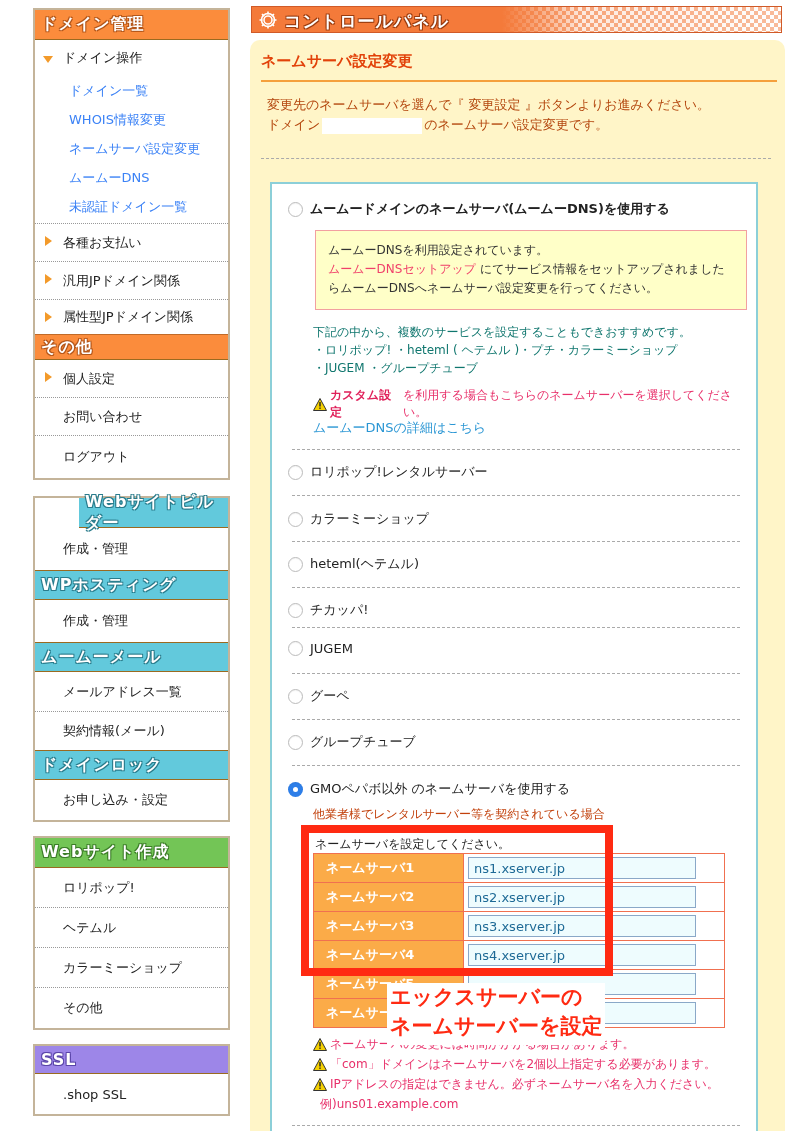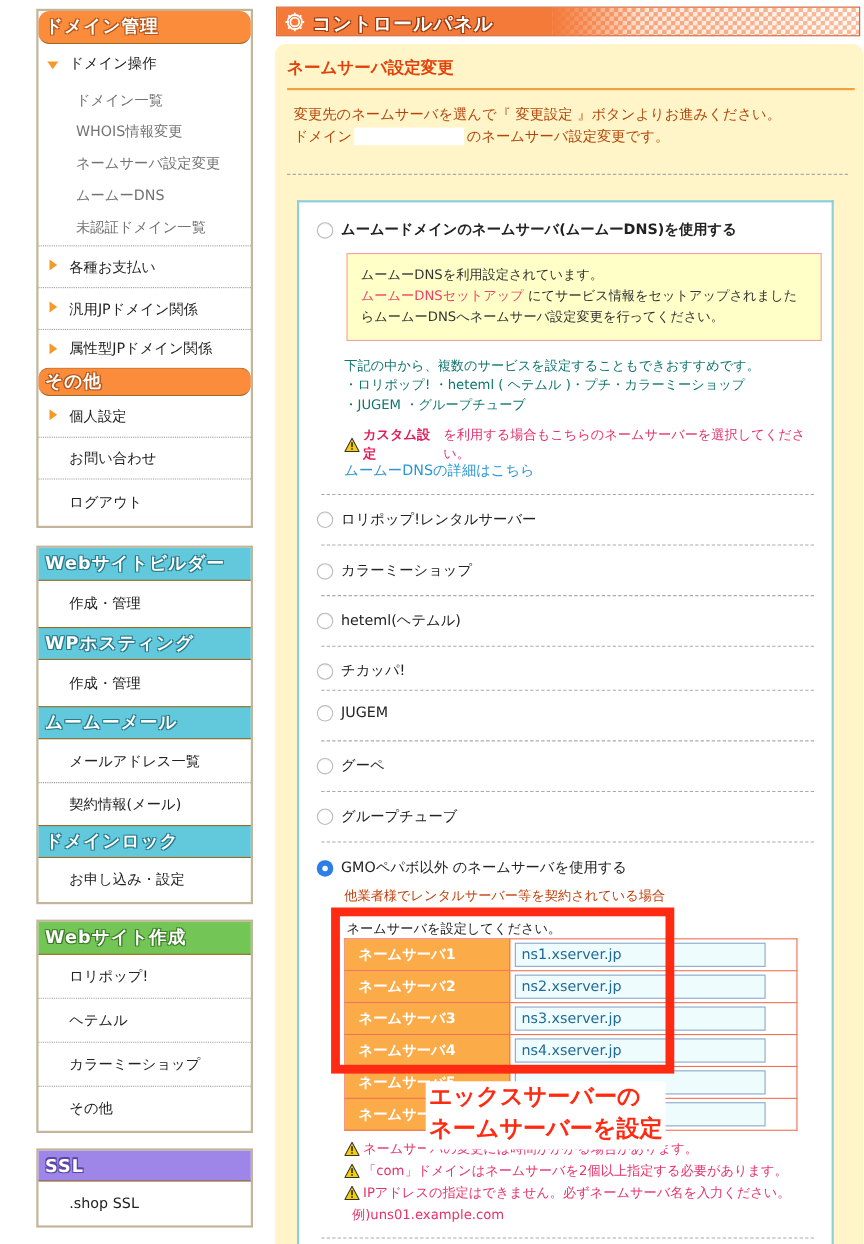--- a/index.html
+++ b/index.html
@@ -4,29 +4,29 @@
 <style>
   * { box-sizing: border-box; margin: 0; padding: 0; }
   html, body { width: 785px; height: 1131px; overflow: hidden; background: #ffffff; }
   body { font-family: "DejaVu Sans", "Liberation Sans", sans-serif; font-size: 13px; color: #222; position: relative; }
 
   
   .sidebar { position: absolute; left: 33px; top: 8px; width: 197px; }
   .side-box { border: 2px solid #c4b49a; background: #fff; margin-bottom: 14px; }
   .side-head { height: 30px; display: flex; align-items: center; padding-left: 6px; font-weight: bold; font-size: 16px; color: #fff; letter-spacing: 1px;
     text-shadow: -1px -1px 0 #8a4a10, 1px -1px 0 #8a4a10, -1px 1px 0 #8a4a10, 1px 1px 0 #8a4a10; border-bottom: 1px solid #9a6a20; }
-  .side-head.orange { background: #fb8c3c; text-shadow: -1px -1px 0 #b3561a, 1px -1px 0 #b3561a, -1px 1px 0 #b3561a, 1px 1px 0 #b3561a; border-radius: 10px; }
+  .side-head.orange { background: #fb8c3c; text-shadow: -1px -1px 0 #b3561a, 1px -1px 0 #b3561a, -1px 1px 0 #b3561a, 1px 1px 0 #b3561a; }
   .side-head.blue { background: #62c9dc; text-shadow: -1px -1px 0 #2a7c8c, 1px -1px 0 #2a7c8c, -1px 1px 0 #2a7c8c, 1px 1px 0 #2a7c8c; border-top: 1px solid #9a6a20; }
   .side-head.green { background: #73c556; text-shadow: -1px -1px 0 #3c7d28, 1px -1px 0 #3c7d28, -1px 1px 0 #3c7d28, 1px 1px 0 #3c7d28; }
   .side-head.purple { background: #9d86e8; text-shadow: -1px -1px 0 #5a45a8, 1px -1px 0 #5a45a8, -1px 1px 0 #5a45a8, 1px 1px 0 #5a45a8; }
   .side-item { height: 38px; display: flex; align-items: center; padding-left: 28px; font-size: 13px; color: #222; border-bottom: 1px dotted #999; cursor: pointer; position: relative; }
   .side-item.last { border-bottom: none; }
   .side-item .tri { position: absolute; left: 10px; top: 12px; width: 0; height: 0; border-top: 5px solid transparent; border-bottom: 5px solid transparent; border-left: 7px solid #f39a2a; }
   .side-item .tri.down { left: 8px; top: 16px; border-left: 5px solid transparent; border-right: 5px solid transparent; border-top: 7px solid #f39a2a; border-bottom: none; }
-  .side-sub { height: 29px; display: flex; align-items: center; padding-left: 34px; font-size: 13px; color: #737373; cursor: pointer; }
+  .side-sub { height: 29px; display: flex; align-items: center; padding-left: 34px; font-size: 13px; color: #3b82f6; cursor: pointer; }
   .side-sublist { border-bottom: 1px dotted #999; padding-bottom: 2px; }
   .side-item.parent { border-bottom: none; height: 36px; }
 
   
   .cp-header { position: absolute; left: 251px; top: 6px; width: 531px; height: 27px; border: 1px solid #d05a28;
     background: linear-gradient(90deg, #f47a3a 0%, #f47a3a 48%, rgba(244,122,58,0.7) 60%, rgba(244,122,58,0) 100%);
     overflow: hidden; }
   .cp-checker { position: absolute; left: 250px; top: 0; right: 0; bottom: 0;
     background-color: #f7a57a;
     background-image: linear-gradient(45deg, #fff 25%, transparent 25%, transparent 75%, #fff 75%),
@@ -116,21 +116,21 @@
     </div>
     <div class="side-item">
       <span>お問い合わせ</span>
     </div>
     <div class="side-item last" style="height:42px;">
       <span>ログアウト</span>
     </div>
   </div>
 
   <div class="side-box" style="margin-top:16px;">
-    <div class="side-head blue" style="border-top:none;">Webサイトビルダー</div>
+    <div class="side-head blue" style="border-top:none;margin-left:44px;">Webサイトビルダー</div>
     <div class="side-item last" style="height:42px;">
       <span>作成・管理</span>
     </div>
     <div class="side-head blue">WPホスティング</div>
     <div class="side-item last" style="height:42px;">
       <span>作成・管理</span>
     </div>
     <div class="side-head blue">ムームーメール</div>
     <div class="side-item" style="height:40px;">
       <span>メールアドレス一覧</span>

